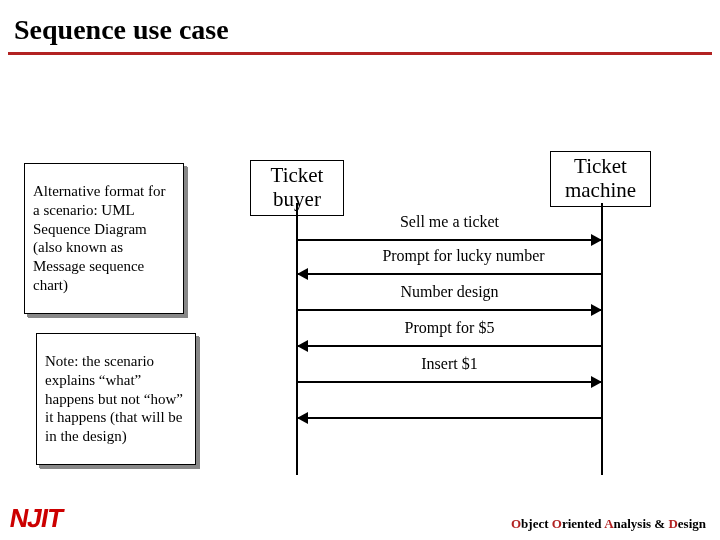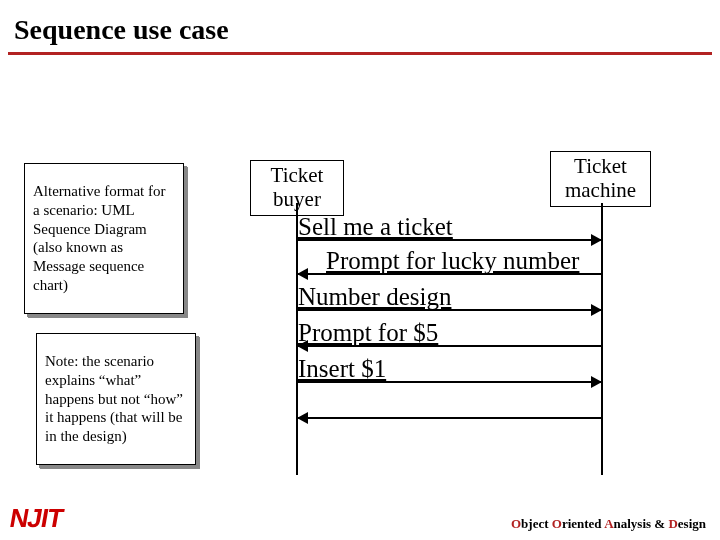--- a/index.html
+++ b/index.html
@@ -75,25 +75,24 @@
     top: 148px;
     width: 2px;
     background: #000;
   }
   .ll-left { left: 296px; height: 272px; }
   .ll-right { left: 601px; height: 272px; }
   .msg {
     position: absolute;
     left: 298px;
     width: 303px;
-    text-align: left;
+    text-align: center;
     font-family: "Times New Roman", Times, serif;
-    font-size: 25px;
+    font-size: 16px;
     color: #000;
-    text-decoration: underline;
   }
   .arrow {
     position: absolute;
     left: 298px;
     width: 303px;
     height: 2px;
     background: #000;
   }
   .arrow-right::after {
     content: "";

